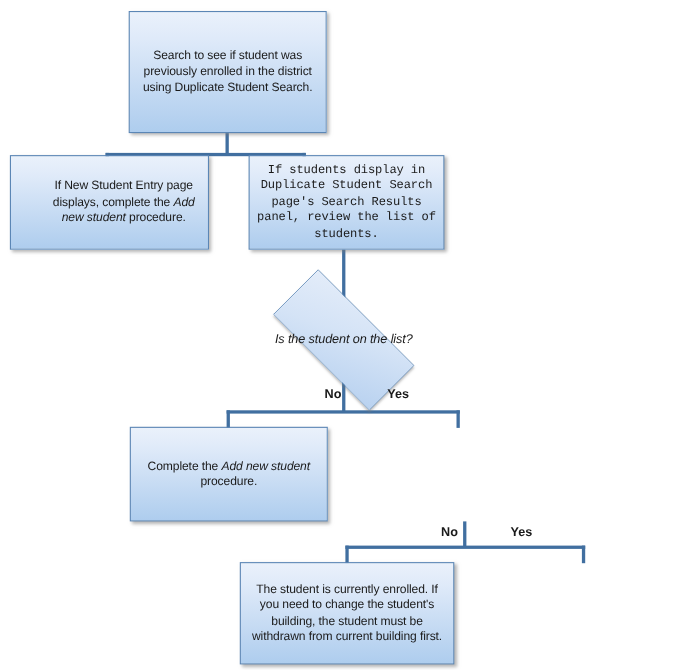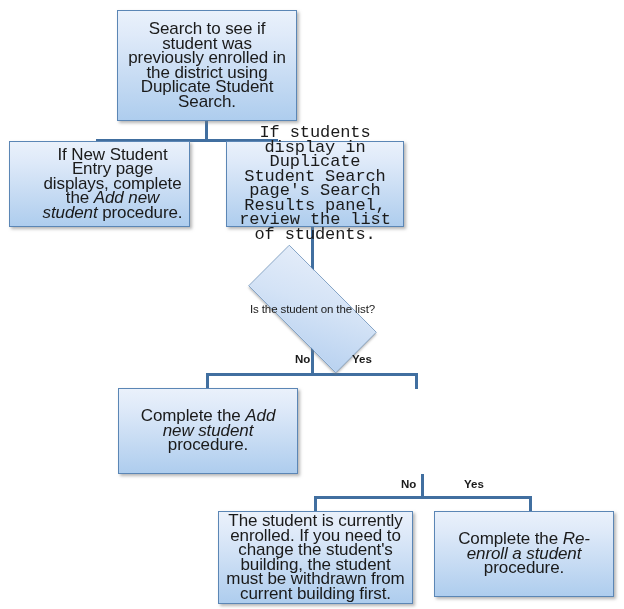--- a/index.html
+++ b/index.html
@@ -26,21 +26,21 @@
     background: linear-gradient(to bottom, #eaf1fb 0%, #dfeaf9 22%, #c6dbf3 62%, #aecdee 100%);
     box-shadow: 2px 2px 3px rgba(120,120,120,0.55);
     display: flex;
     align-items: center;
     justify-content: center;
     padding: 4px 6px;
   }
   .node-box .txt {
     width: 100%;
     text-align: center;
-    font-size: 17px;
+    font-size: 11px;
     line-height: 14.5px;
     color: #1a1a1a;
     letter-spacing: -0.1px;
   }
   .node-box .txt em {
     font-style: italic;
   }
 
   
   .node-diamond {
@@ -116,21 +116,21 @@
   <div class="node-box" style="left:9px; top:141px; width:181px; height:86px;padding-left:32px;">
     <div class="txt">
       <span>If New Student Entry page displays, complete the </span><em>Add new student</em><span> procedure.</span>
     </div>
   </div>
 
   <div class="node-box" style="left:226px; top:141px; width:178px; height:86px;font-family:Liberation Mono, monospace;">
     <div class="txt">If students display in Duplicate Student Search page's Search Results panel, review the list of students.</div>
   </div>
 
-  <div class="node-diamond" style="left:225px; top:268px; width:175px; height:82px;">
+  <div class="node-diamond" style="left:225px; top:268px; width:175px; height:82px;font-style:italic;">
     <div class="shape"></div>
     <div class="dtxt">Is the student on the list?</div>
   </div>
 
   <div class="edge-label" style="left:271px; top:353px;">No</div>
   <div class="edge-label" style="left:328px; top:353px;">Yes</div>
 
   <div class="node-box" style="left:118px; top:388px; width:180px; height:86px;justify-content:center;">
     <div class="txt">
       <span>Complete the </span><em>Add new student</em><span> procedure.</span>
@@ -138,19 +138,14 @@
   </div>
 
 
   <div class="edge-label" style="left:377px; top:478px;">No</div>
   <div class="edge-label" style="left:440px; top:478px;">Yes</div>
 
   <div class="node-box" style="left:218px; top:511px; width:195px; height:93px;">
     <div class="txt">The student is currently enrolled. If you need to change the student's building, the student must be withdrawn from current building first.</div>
   </div>
 
-  <div class="node-box" style="left:434px; top:511px; width:180px; height:86px;">
-    <div class="txt">
-      <span>Complete the </span><em>Re-enroll a student</em><span> procedure.</span>
-    </div>
-  </div>
 
 </div>
 
 </body></html>

